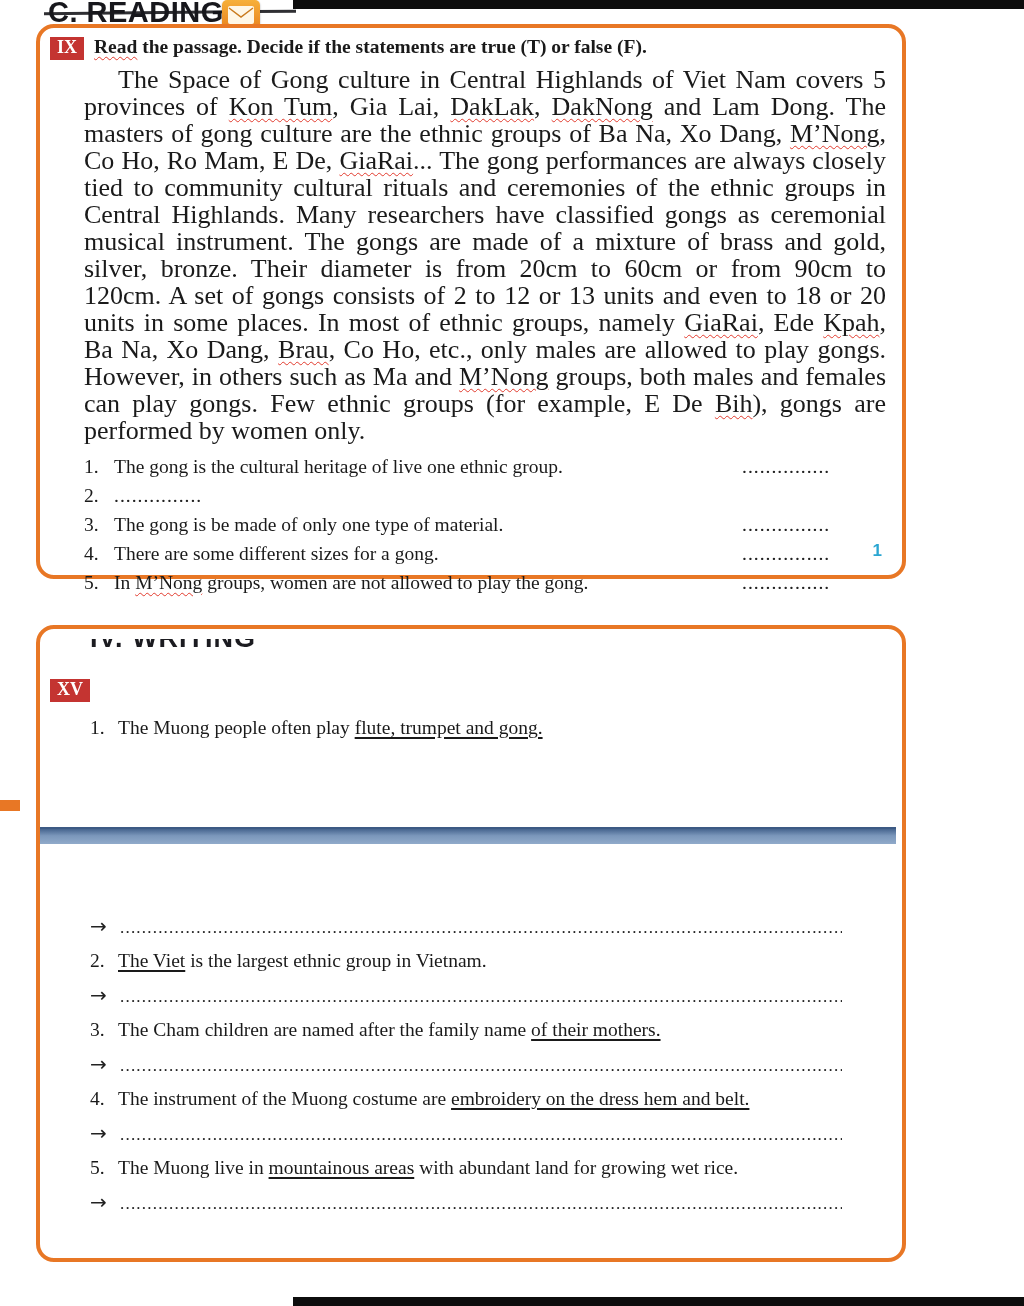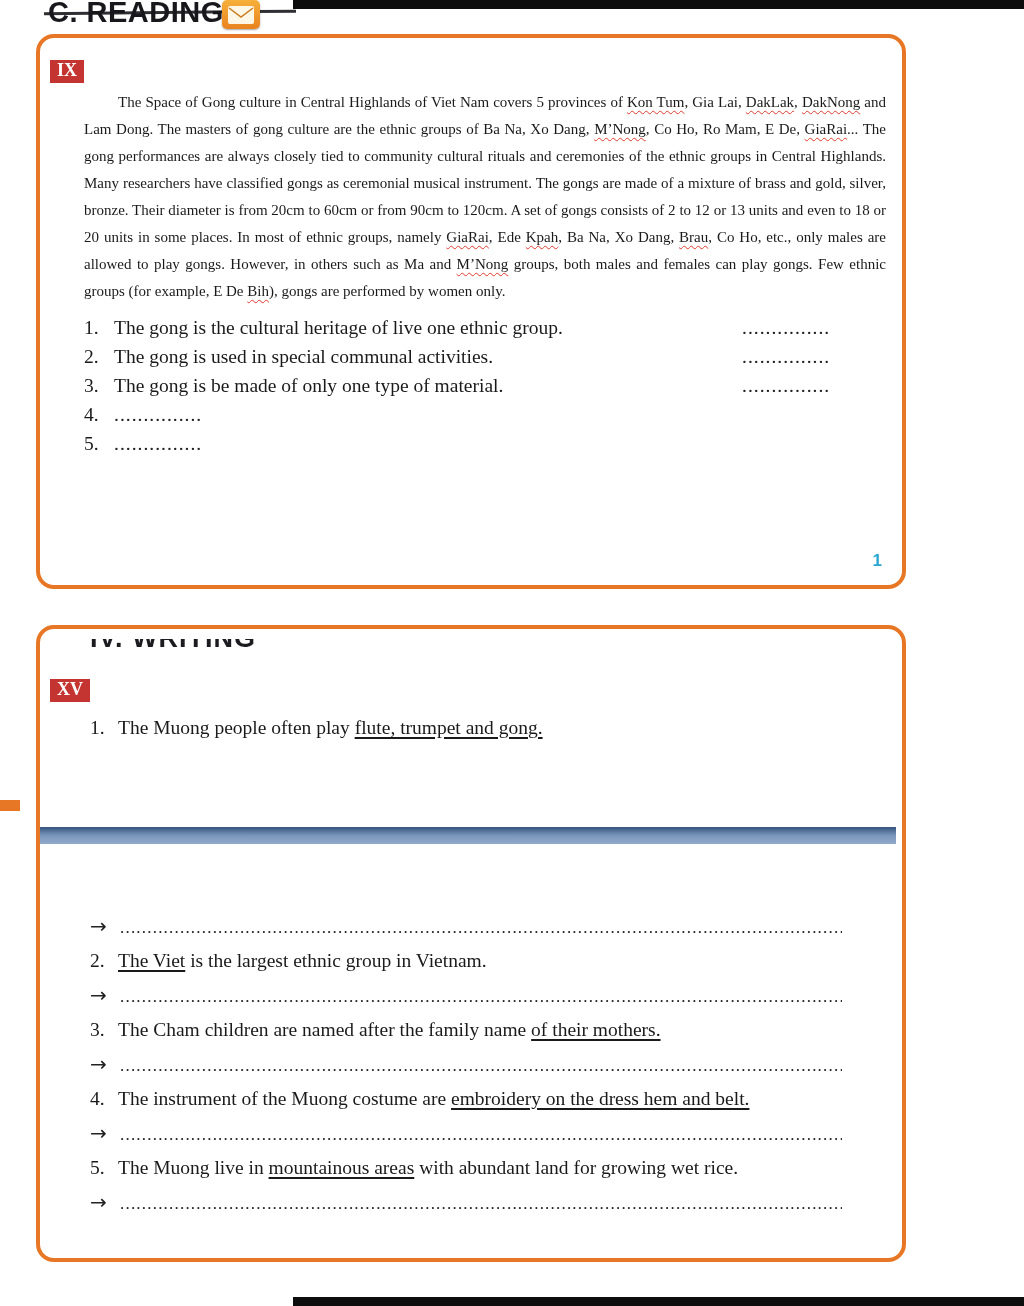--- a/index.html
+++ b/index.html
@@ -11,31 +11,31 @@
   .edge-bar.bottom{bottom:0}
 
   .page-title{position:absolute;left:48px;top:-4px;font-family:"Liberation Sans",sans-serif;
     font-weight:800;font-size:29px;color:#17171c;letter-spacing:.5px}
   .title-strike{position:absolute;left:44px;top:11px;width:252px;height:3px;background:#2f2f33;transform:rotate(-.6deg)}
   .envelope{position:absolute;left:222px;top:0;width:38px;height:29px;border-radius:5px;
     background:linear-gradient(180deg,#f7b03a,#e8821e);display:flex;align-items:center;justify-content:center;
     box-shadow:0 1px 2px rgba(0,0,0,.35)}
 
   .box{position:absolute;background:#fff;border:4px solid var(--accent,#e87725);border-radius:18px}
-  #reading-box{left:36px;top:34px;width:870px;height:555px;padding:22px 14px 10px 44px}
+  #reading-box{left:36px;top:24px;width:870px;height:555px;padding:8px 14px 10px 44px}
   #writing-box{left:36px;top:625px;width:870px;height:637px;padding:10px 14px 10px 50px}
 
   .instr-row{display:flex;align-items:baseline}
   #reading-box .instr-row{margin-left:-34px}
   #writing-box .instr-row{margin-left:-40px;margin-top:8px}
   .badge{display:inline-block;background:var(--badge,#c43431);color:#fff;font-weight:700;font-size:18px;
     padding:0 7px 2px;margin-right:10px}
   .instr{font-weight:700;font-size:19.5px}
 
-  .passage{margin-top:6px;font-size:15px;line-height:27px;text-align:justify;text-indent:34px;padding-right:2px}
+  .passage{margin-top:6px;font-size:26px;line-height:27px;text-align:justify;text-indent:34px;padding-right:2px}
   .wavy{text-decoration:underline;text-decoration-style:wavy;text-decoration-color:#e23b2e;
     text-decoration-thickness:1px;text-underline-offset:3px}
   .u{text-decoration:underline;text-decoration-thickness:1.6px;text-underline-offset:3px}
 
   .statements{margin-top:12px}
   .st-row{display:flex;align-items:baseline;font-size:19.5px;margin-bottom:7px}
   .st-num{width:30px}
   .st-text{flex:1;padding-right:10px}
   .st-dots{width:100px;margin-right:46px;letter-spacing:1px;overflow:hidden;white-space:nowrap;color:#222}
 
@@ -70,44 +70,46 @@
 <div class="envelope">
   <svg width="26" height="18" viewBox="0 0 26 18">
     <rect x="0" y="0" width="26" height="18" rx="2" fill="#fff7e6"></rect>
     <path d="M1 2 L13 11 L25 2" stroke="#c97a1d" stroke-width="1.5" fill="none"></path>
   </svg>
 </div>
 
 <section class="box" id="reading-box">
   <div class="instr-row">
     <span class="badge">IX</span>
+    <span class="instr"><span class="wavy">Read</span><span> the passage. Decide if the statements are true (T) or false (F).</span></span>
   </div>
   <p class="passage"><span>The Space of Gong culture in Central Highlands of Viet Nam covers 5 provinces of </span><span class="wavy">Kon Tum</span><span>, Gia Lai, </span><span class="wavy">DakLak</span><span>, </span><span class="wavy">DakNong</span><span> and Lam Dong. The masters of gong culture are the ethnic groups of Ba Na, Xo Dang, </span><span class="wavy">M’Nong</span><span>, Co Ho, Ro Mam, E De, </span><span class="wavy">GiaRai</span><span>... The gong performances are always closely tied to community cultural rituals and ceremonies of the ethnic groups in Central Highlands. Many researchers have classified gongs as ceremonial musical instrument. The gongs are made of a mixture of brass and gold, silver, bronze. Their diameter is from 20cm to 60cm or from 90cm to 120cm. A set of gongs consists of 2 to 12 or 13 units and even to 18 or 20 units in some places. In most of ethnic groups, namely </span><span class="wavy">GiaRai</span><span>, Ede </span><span class="wavy">Kpah</span><span>, Ba Na, Xo Dang, </span><span class="wavy">Brau</span><span>, Co Ho, etc., only males are allowed to play gongs. However, in others such as Ma and </span><span class="wavy">M’Nong</span><span> groups, both males and females can play gongs. Few ethnic groups (for example, E De </span><span class="wavy">Bih</span><span>), gongs are performed by women only.</span></p>
   <div class="statements">
       <div class="st-row">
         <span class="st-num">1.</span>
         <span class="st-text"><span>The gong is the cultural heritage of live one ethnic group.</span></span>
         <span class="st-dots">...............</span>
       </div>
       <div class="st-row">
         <span class="st-num">2.</span>
-        <span class="st-text"><span>The gong is used in special communal activities.</span></span>
         <span class="st-dots">...............</span>
       </div>
       <div class="st-row">
         <span class="st-num">3.</span>
         <span class="st-text"><span>The gong is be made of only one type of material.</span></span>
         <span class="st-dots">...............</span>
       </div>
       <div class="st-row">
         <span class="st-num">4.</span>
+        <span class="st-text"><span>There are some different sizes for a gong.</span></span>
         <span class="st-dots">...............</span>
       </div>
       <div class="st-row">
         <span class="st-num">5.</span>
+        <span class="st-text"><span>In </span><span class="wavy">M’Nong</span><span> groups, women are not allowed to play the gong.</span></span>
         <span class="st-dots">...............</span>
       </div>
     </div>
   <div class="page-num">1</div>
 </section>
 
 <div class="left-dash"></div>
 
 <section class="box" id="writing-box">
   <div class="cut-header">

